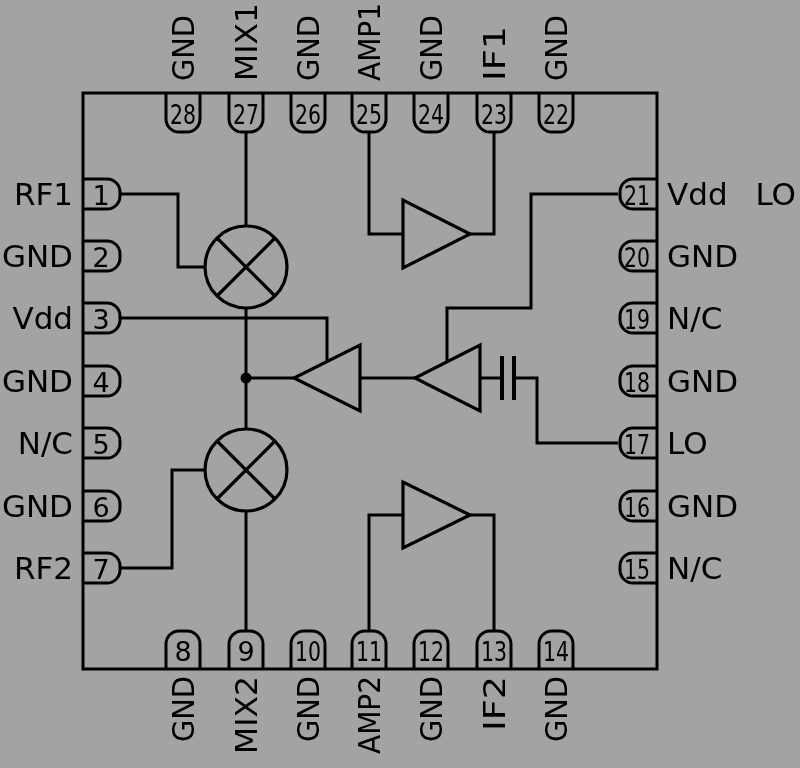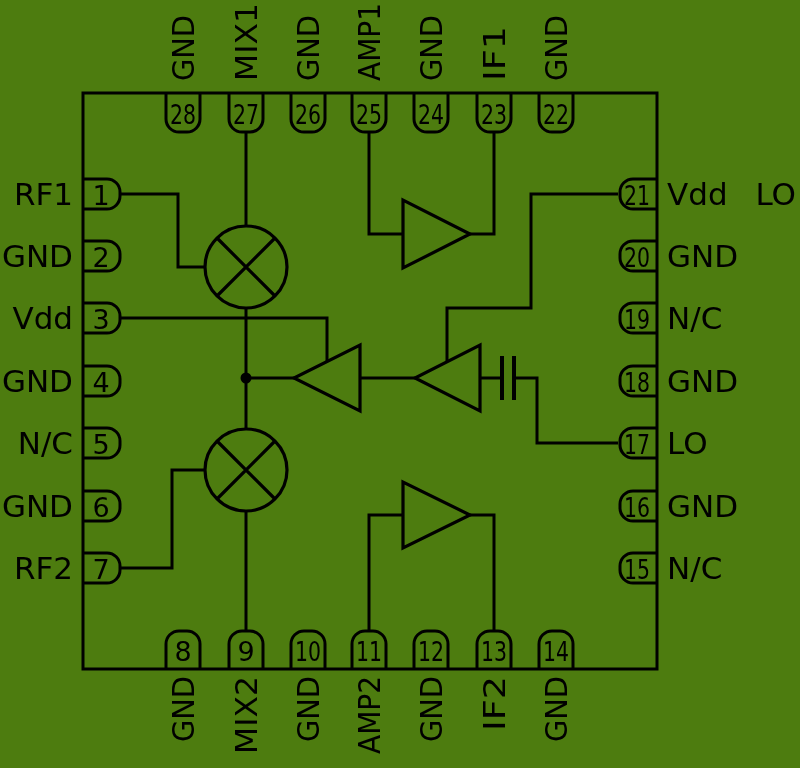--- a/index.html
+++ b/index.html
@@ -4,21 +4,21 @@
 <style>
   html, body {
     margin: 0;
     padding: 0;
     background: #ffffff;
   }
   .stage {
     position: relative;
     width: 800px;
     height: 768px;
-    background: #4d7c0f;
+    background: #a3a3a3;
     overflow: hidden;
   }
   svg { display: block; }
   svg text {
     font-family: "DejaVu Sans", "Liberation Sans", sans-serif;
     fill: #000000;
   }
   .num  { font-size: 27px; }
   .lbl  { font-size: 31px; }
   .vddlo { word-spacing: 18px; }

